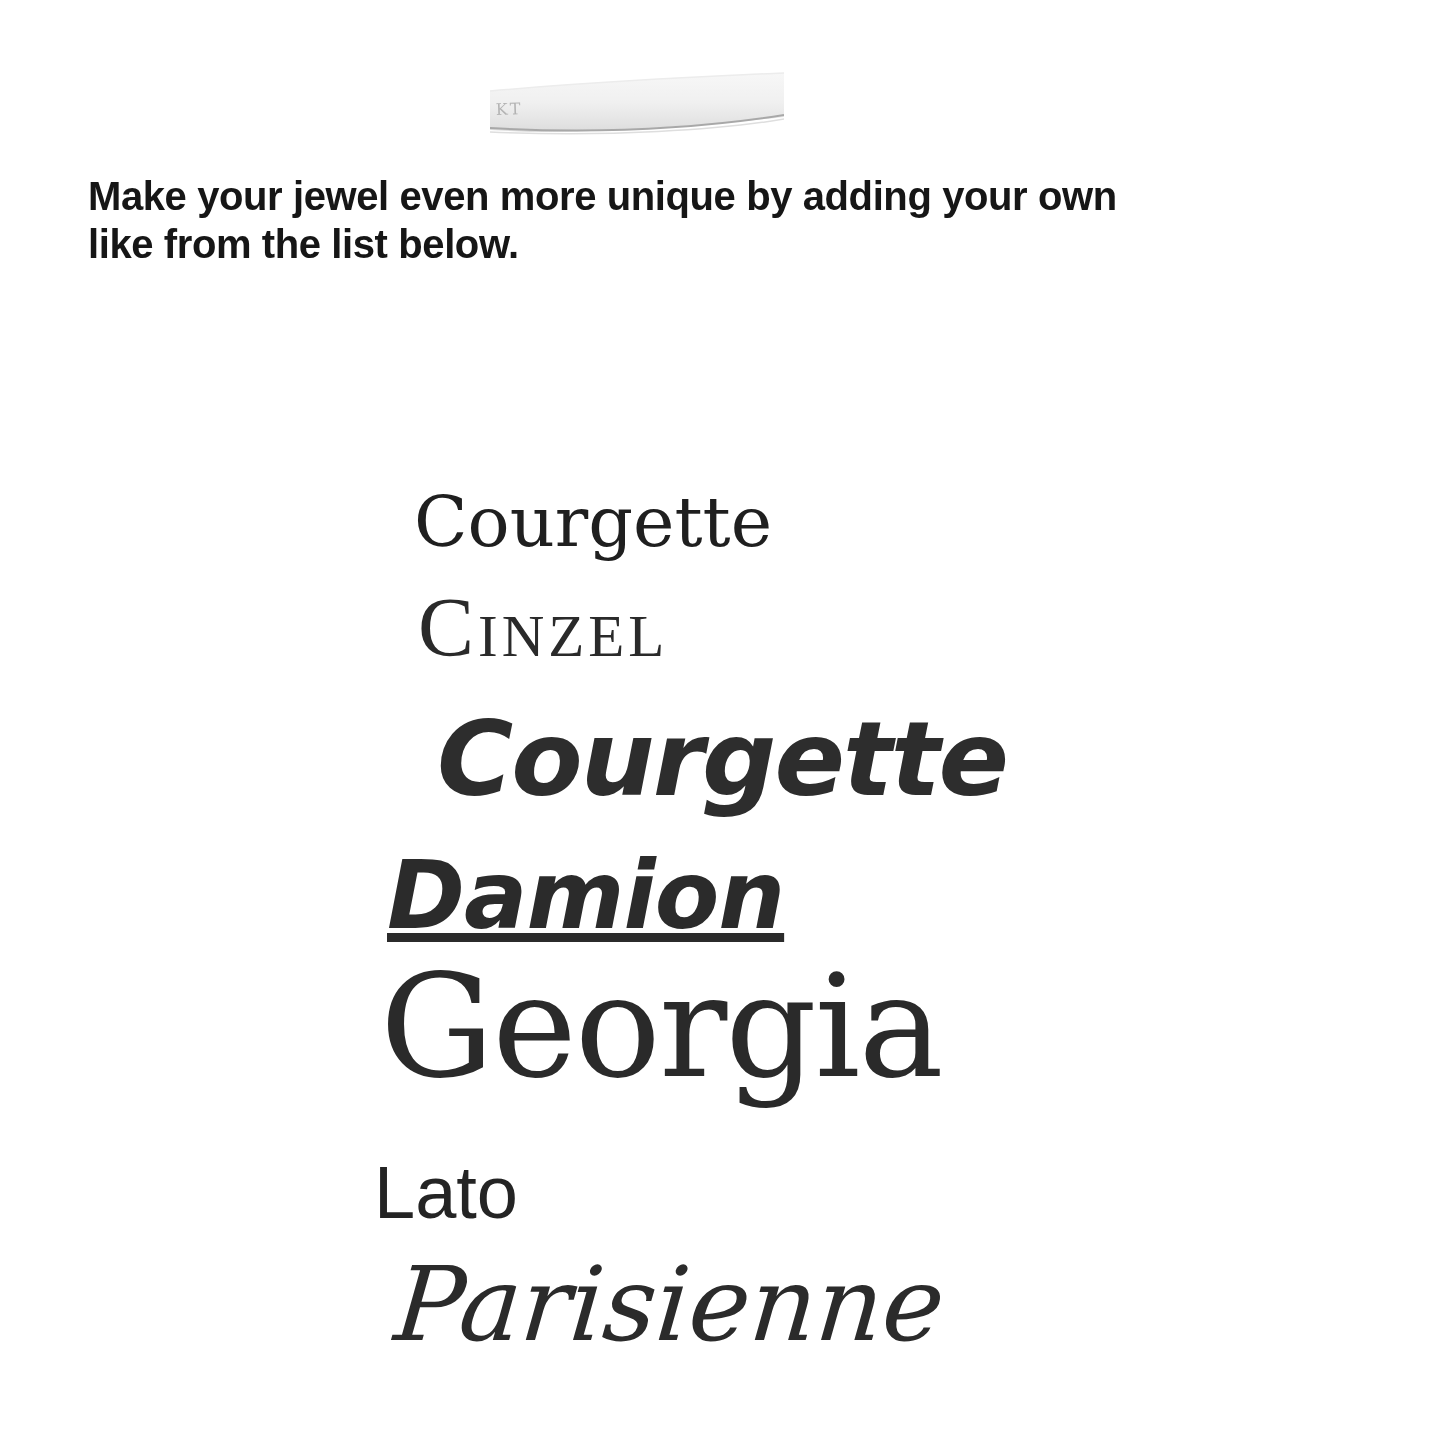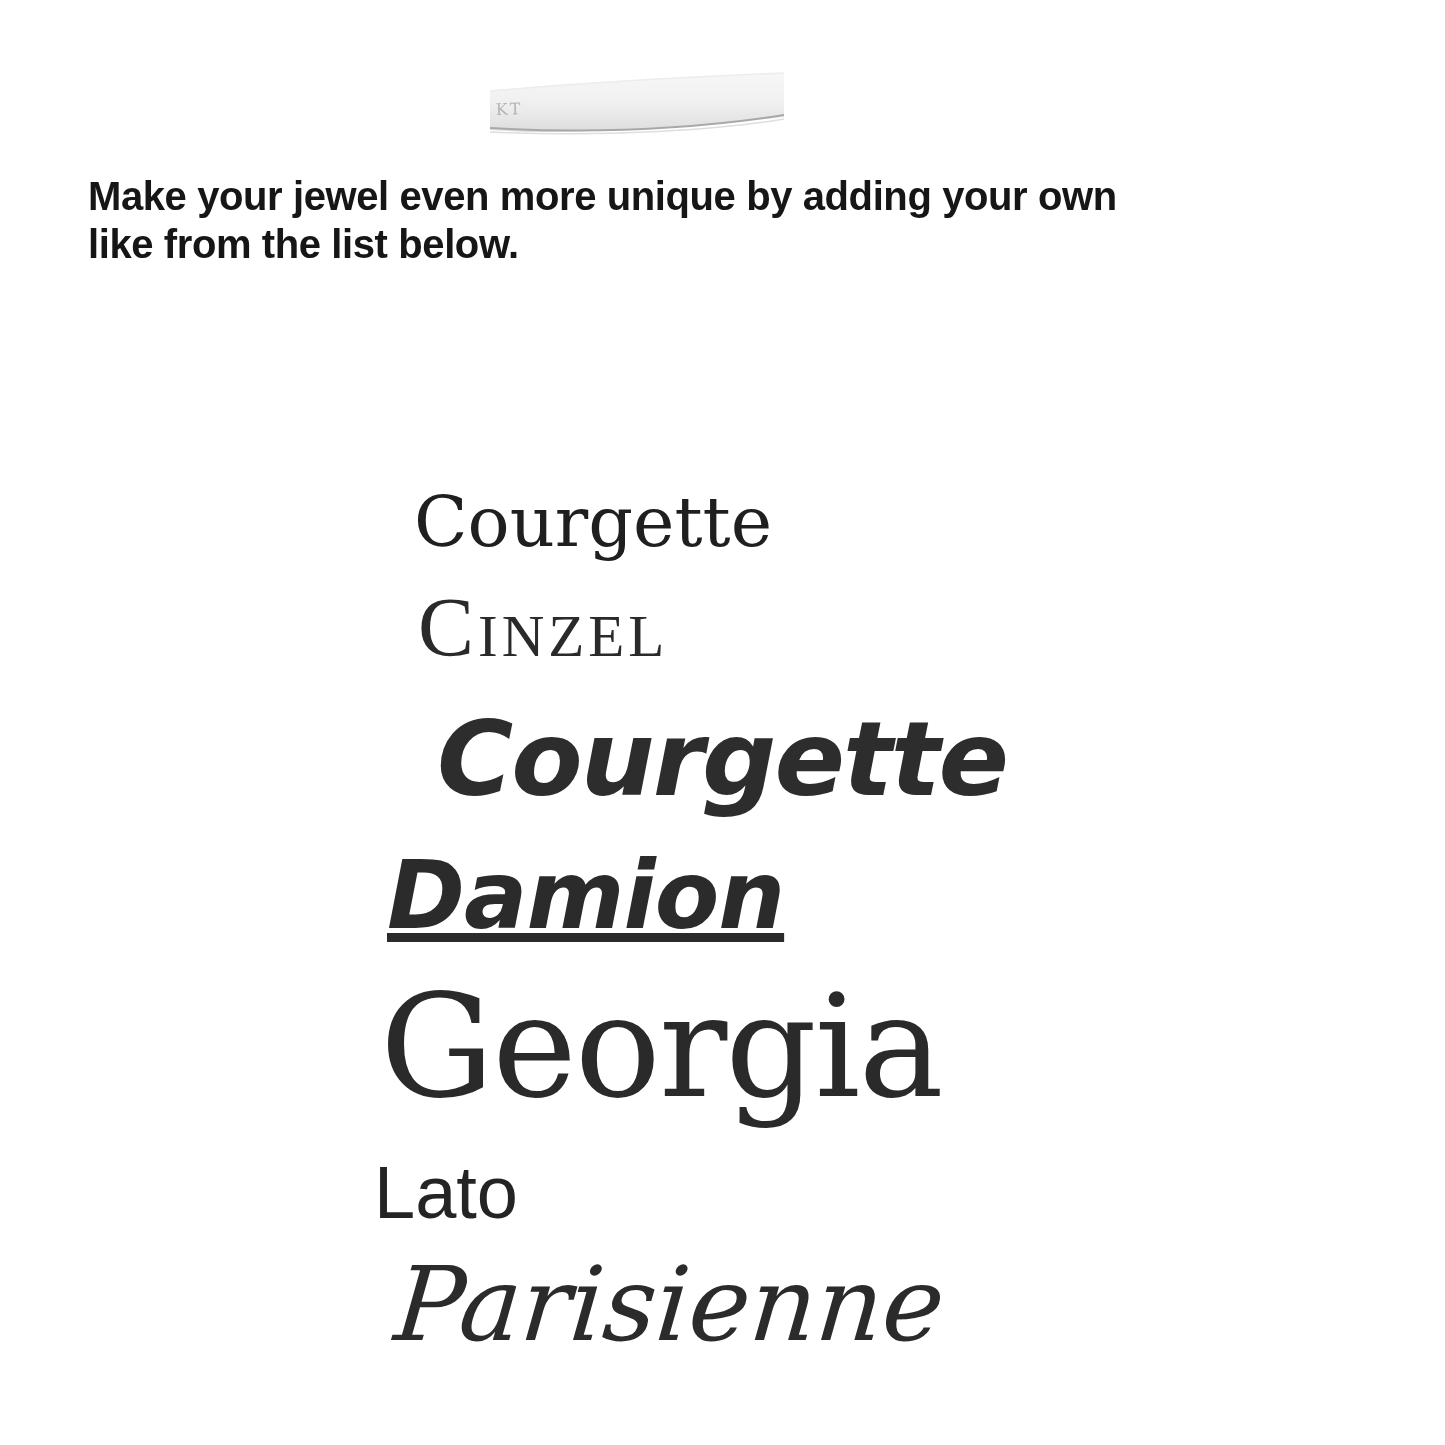--- a/index.html
+++ b/index.html
@@ -72,21 +72,21 @@
     left: 387px; top: 849px;
     font-family: "DejaVu Sans", sans-serif;
     font-style: italic;
     font-weight: 700;
     font-size: 94px;
     letter-spacing: -1px;
     color: #2b2b2b;
     text-decoration: underline;
   }
   .georgia {
-    left: 380px; top: 975px;
+    left: 380px; top: 955px;
     font-family: "DejaVu Serif", serif;
     font-size: 143px;
     letter-spacing: -2px;
     color: #2a2a2a;
   }
   .lato {
     left: 374px; top: 1156px;
     font-family: "Liberation Sans", sans-serif;
     font-size: 74px;
     color: #242424;

